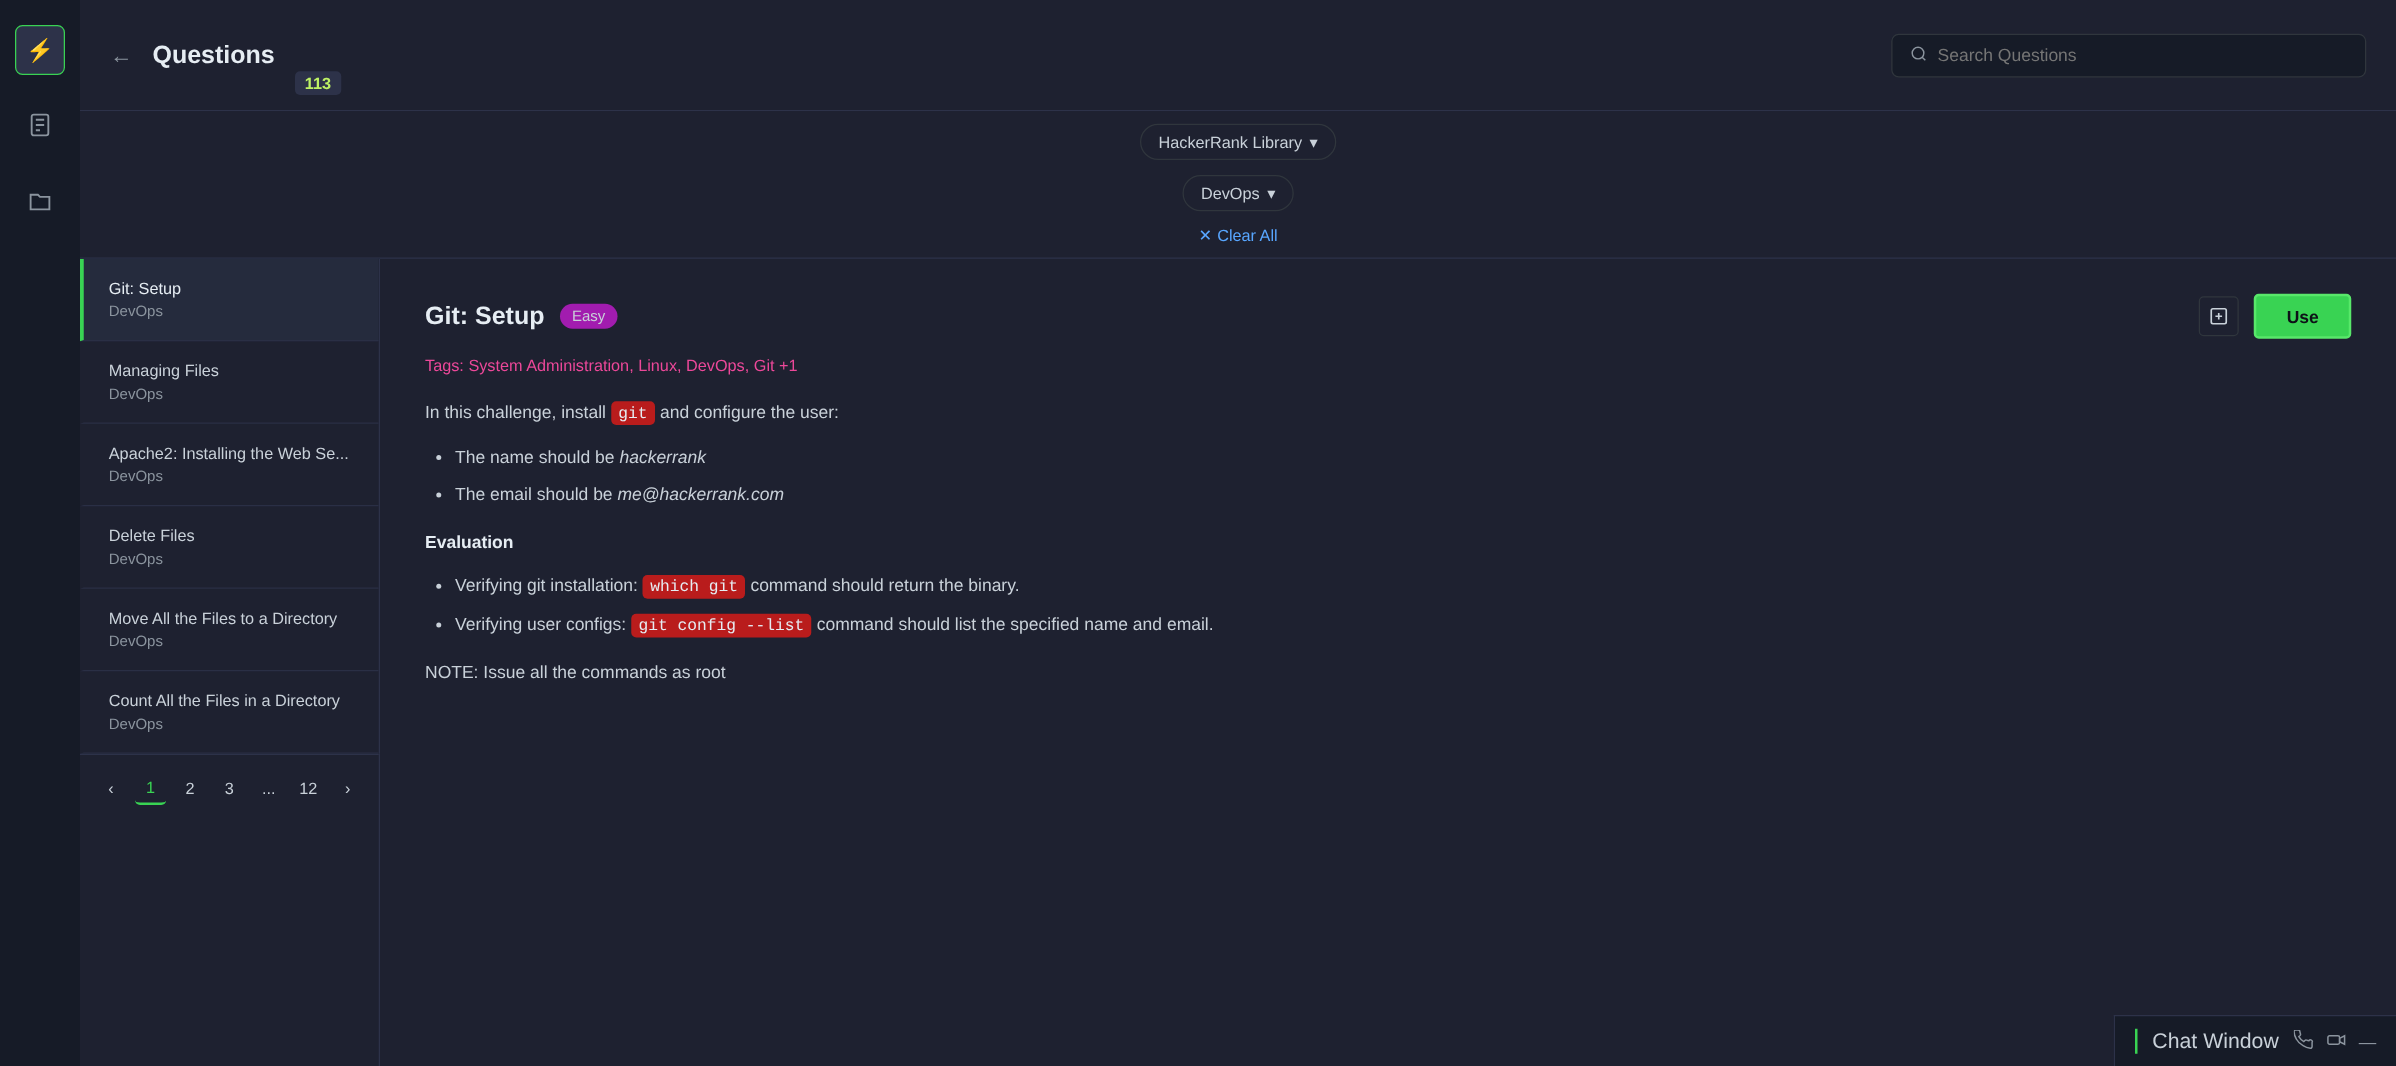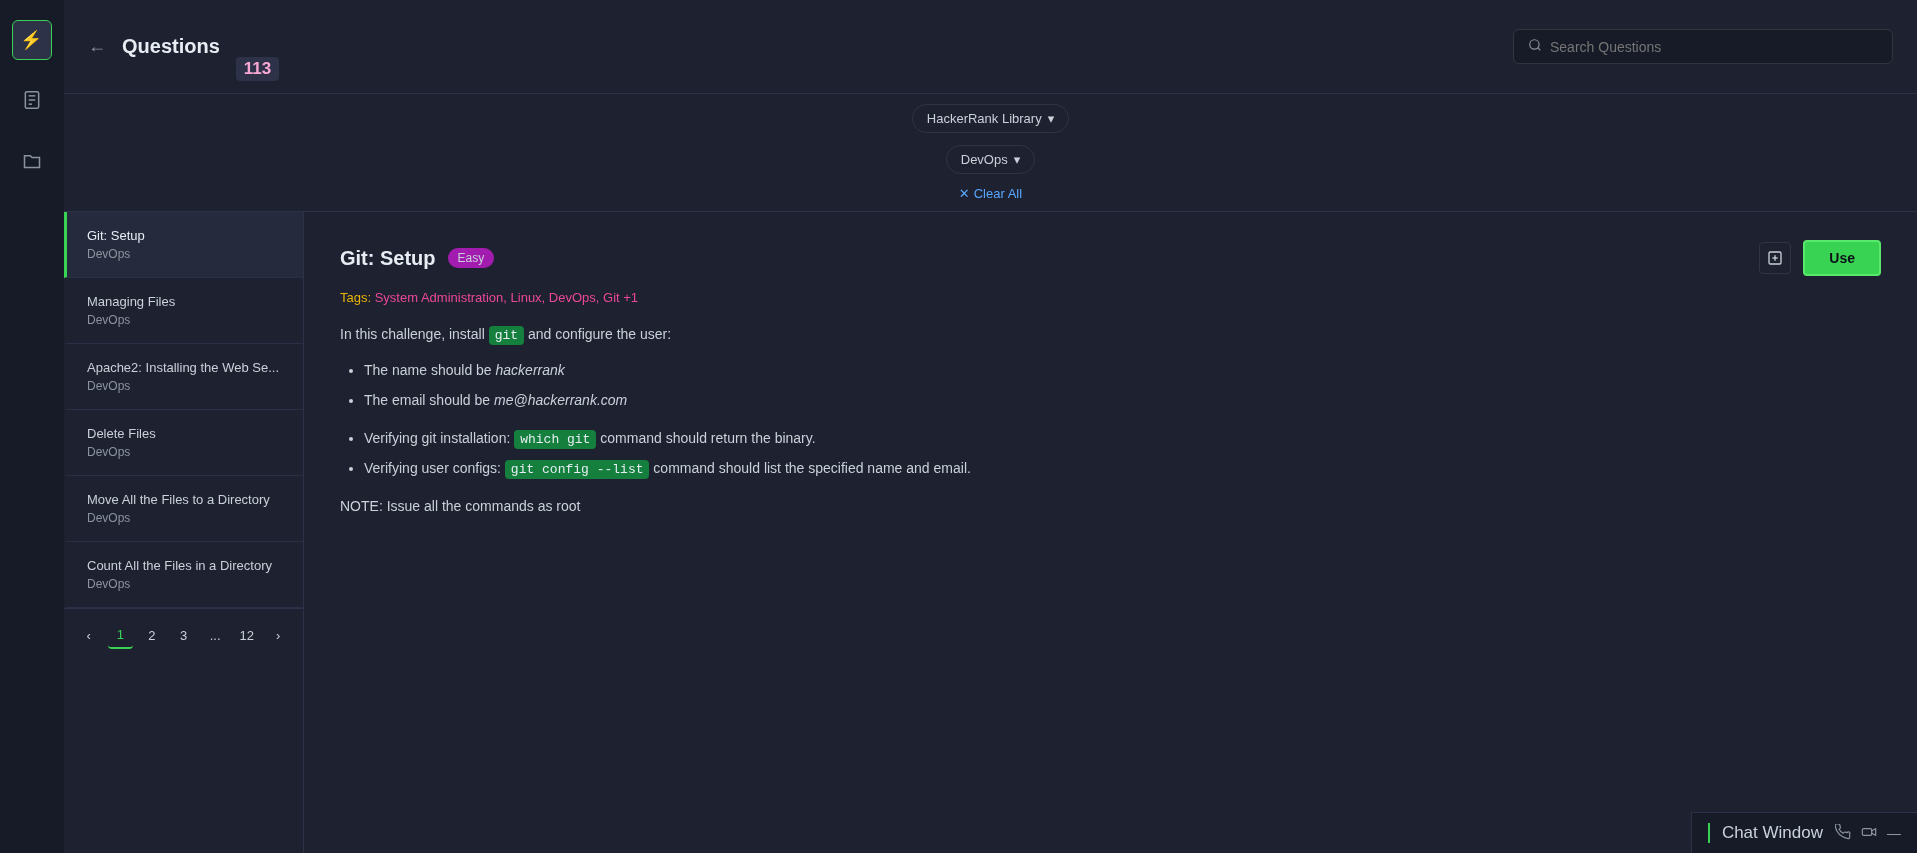--- a/index.html
+++ b/index.html
@@ -65,24 +65,24 @@
       cursor: pointer;
       font-size: 18px;
     }
     .page-title {
       font-size: 20px;
       font-weight: 600;
       color: #e6edf3;
     }
     .badge {
       background: #2d3249;
-      color: #f9a8d4;
+      color: #bef264;
       padding: 2px 8px;
       border-radius: 4px;
-      font-size: 17px;
+      font-size: 13px;
       font-weight: 600;
       margin-top: 45px;
     }
     .search-box {
       margin-left: auto;
       display: flex;
       align-items: center;
       background: #161b27;
       border: 1px solid #30363d;
       border-radius: 6px;
@@ -257,40 +257,40 @@
       font-weight: 600;
       font-size: 14px;
     }
 
     .tags-row {
       font-size: 13px;
       color: #8b949e;
       margin-bottom: 18px;
     }
     .tags-row span.tag-label {
-      color: #eab308;
+      color: #ec4899;
       font-weight: 500;
     }
     .tags-row span.tag-value {
       color: #ec4899;
     }
 
     .detail-body {
       font-size: 14px;
       line-height: 1.7;
       color: #c9d1d9;
     }
     .detail-body p { margin-bottom: 12px; }
     .detail-body ul {
       margin-left: 24px;
       margin-bottom: 14px;
     }
     .detail-body li { margin-bottom: 6px; }
     .detail-body code {
-      background: #15803d;
+      background: #b91c1c;
       padding: 2px 6px;
       border-radius: 4px;
       font-family: 'Courier New', monospace;
       font-size: 13px;
       color: #e6edf3;
     }
     .section-title {
       font-weight: 700;
       color: #e6edf3;
       margin-bottom: 8px;
@@ -454,20 +454,21 @@
 
       <div class="detail-body">
         <p>
           In this challenge, install <code>git</code> and configure the user:
         </p>
         <ul>
           <li>The name should be <em>hackerrank</em></li>
           <li>The email should be <em>me@hackerrank.com</em></li>
         </ul>
 
+        <p class="section-title">Evaluation</p>
         <ul>
           <li>Verifying git installation: <code>which git</code> command should return the binary.</li>
           <li>Verifying user configs: <code>git config --list</code> command should list the specified name and email.</li>
         </ul>
 
         <p class="note-text">NOTE: Issue all the commands as root</p>
       </div>
     </div>
 
   </div>

